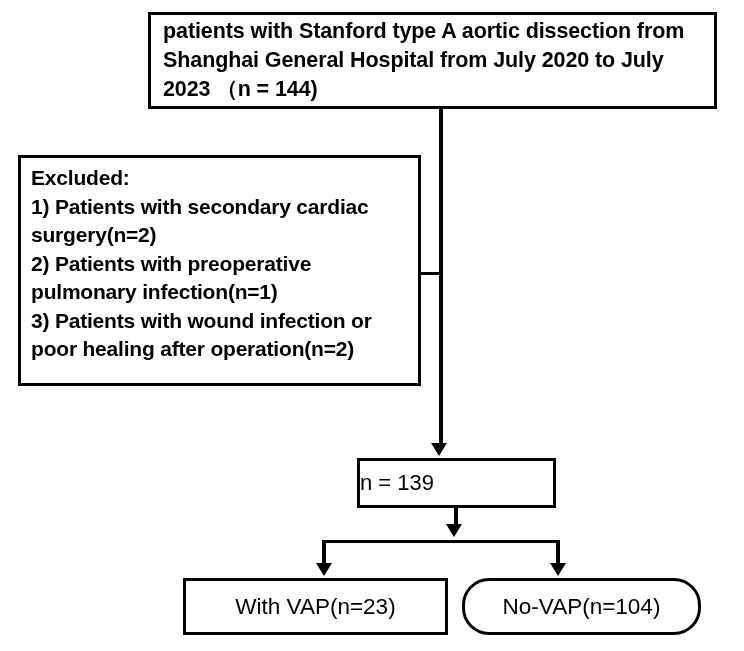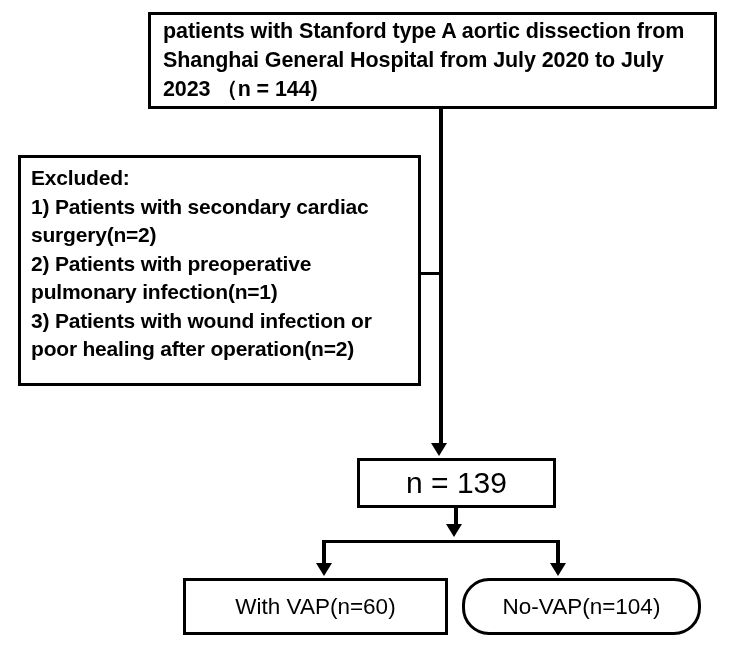--- a/index.html
+++ b/index.html
@@ -65,22 +65,22 @@
 
   
   #box-remaining {
     left: 357px;
     top: 458px;
     width: 199px;
     height: 50px;
     justify-content: center;
   }
   #box-remaining .node-text {
-    font-size: 30px;
-    text-align: center;
+    font-size: 22px;
+    text-align: left;
     font-weight: 400;
   }
 
   
   #box-vap {
     left: 183px;
     top: 578px;
     width: 265px;
     height: 57px;
     justify-content: center;
@@ -171,20 +171,20 @@
 
   <div class="conn vline" id="split-stem"></div>
   <div class="arrow-down" id="split-stem-arrow"></div>
   <div class="conn hline" id="split-bar"></div>
   <div class="conn vline" id="split-left-leg"></div>
   <div class="arrow-down" id="split-left-arrow"></div>
   <div class="conn vline" id="split-right-leg"></div>
   <div class="arrow-down" id="split-right-arrow"></div>
 
   <div class="node" id="box-vap">
-    <div class="node-text">With VAP(n=60)</div>
+    <div class="node-text">With VAP(n=23)</div>
   </div>
 
   <div class="node" id="box-novap">
     <div class="node-text">No-VAP(n=104)</div>
   </div>
 
 </div>
 
 </body></html>

